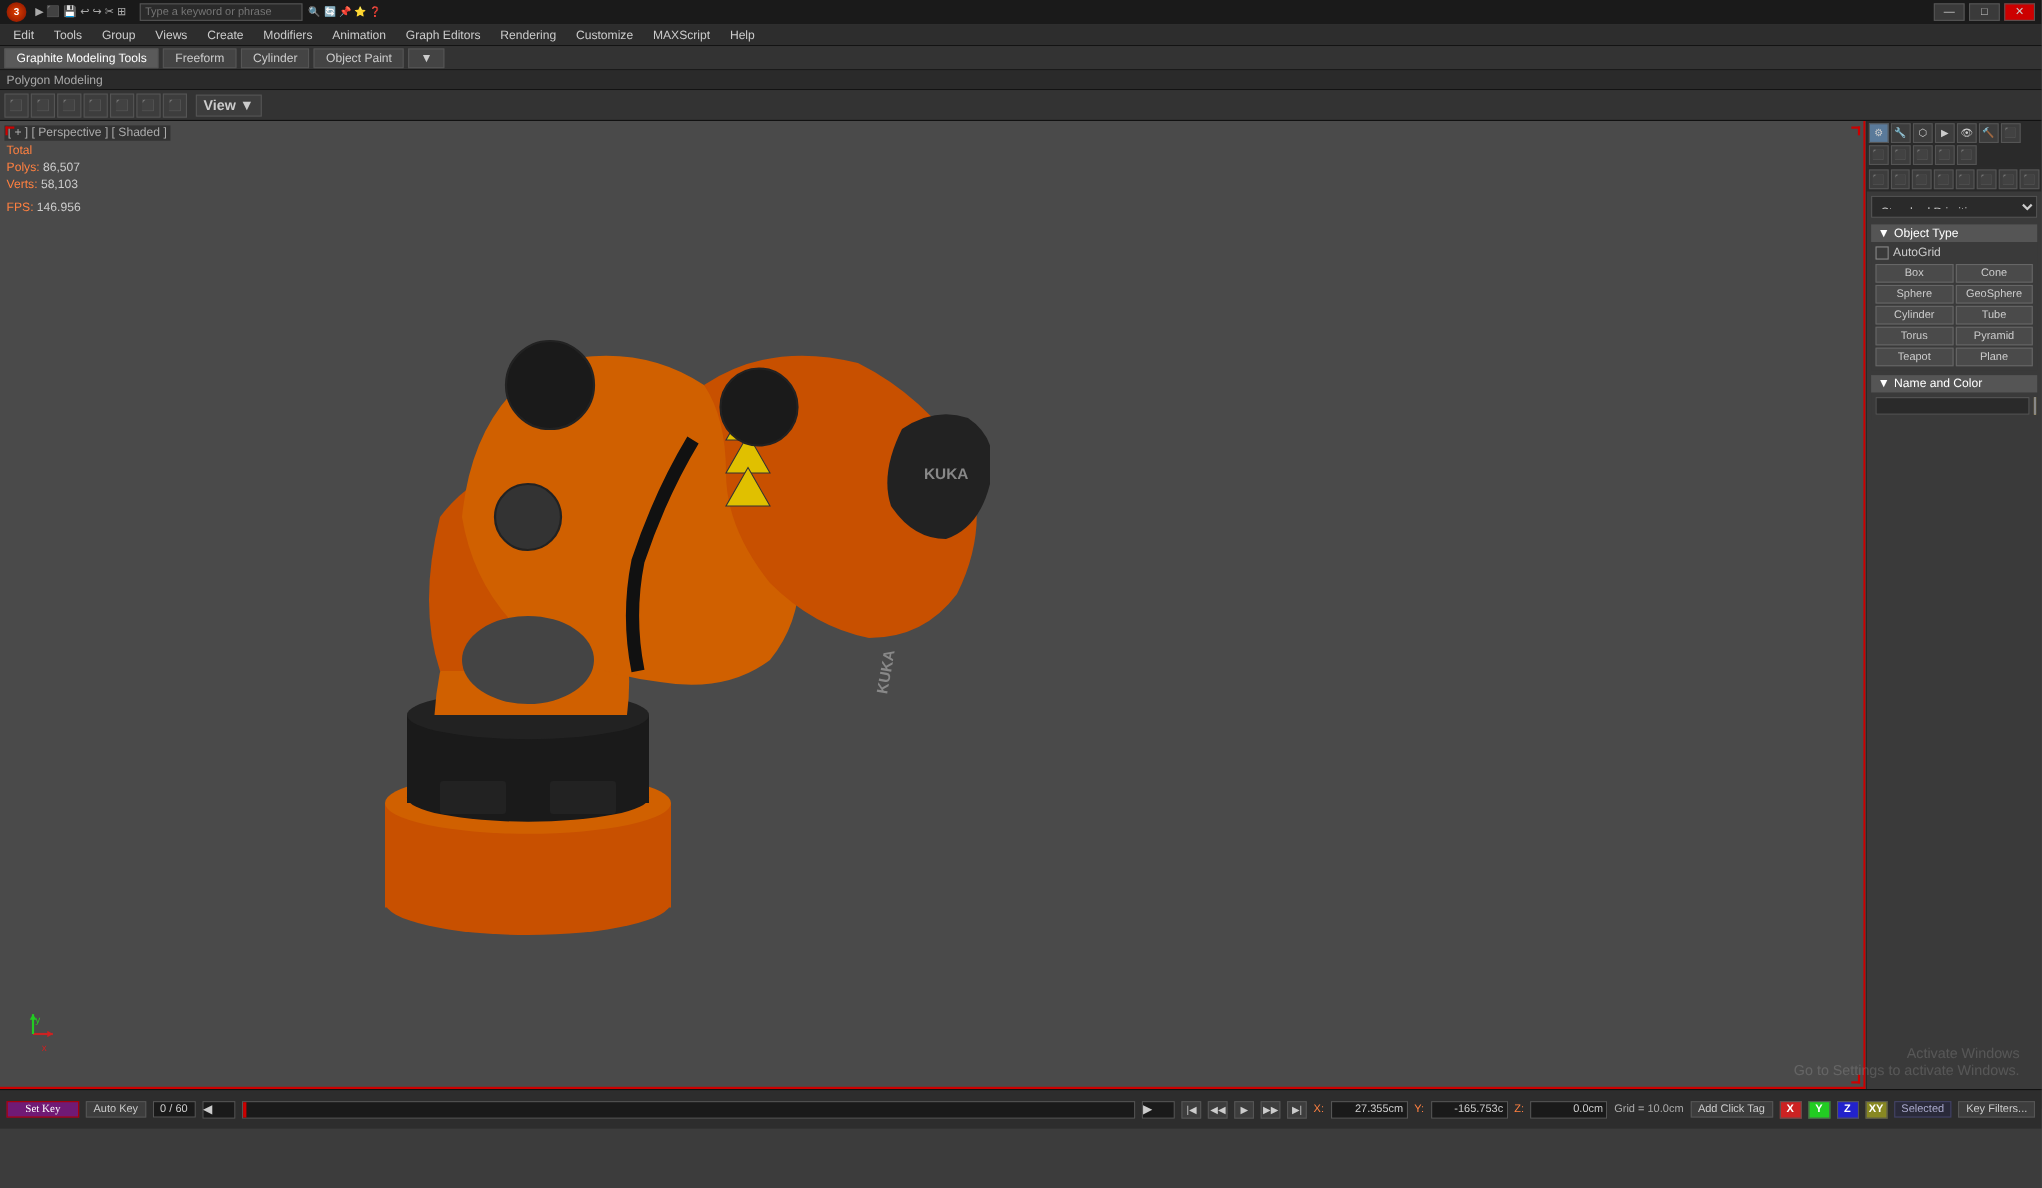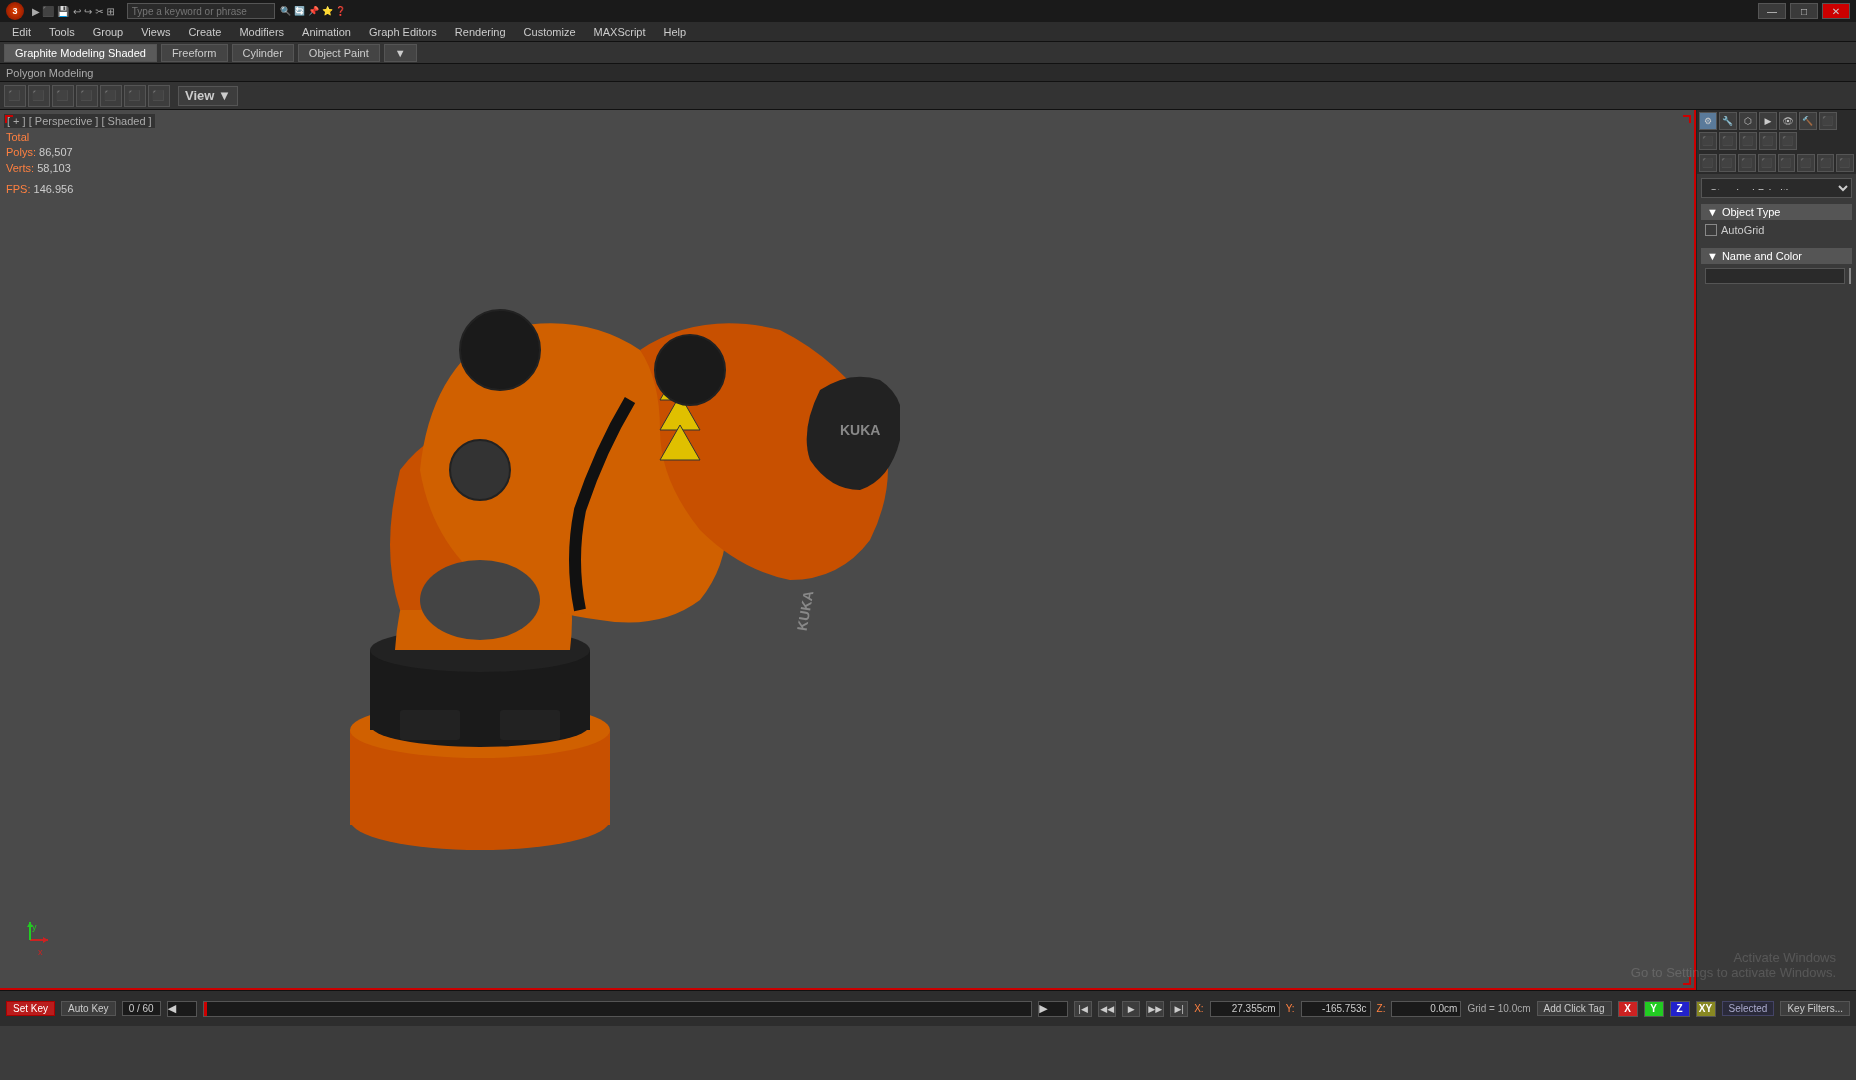--- a/index.html
+++ b/index.html
@@ -339,26 +339,27 @@
       background: #3d3d3d;
       border: 1px solid #555;
       color: #ccc;
       font-size: 9px;
       display: flex; align-items: center; justify-content: center;
       cursor: pointer;
     }
 
     
     .key-btn-red {
-      background: #b91c1c;
+      background: #701a75;
       border: 1px solid #a00;
       color: white;
-      padding: 1px 6px;
-      font-size: 10px;
-      cursor: pointer;
+      padding: 1px 16px;
+      font-size: 10px;
+      cursor: pointer;
+      font-family: Liberation Serif, serif;
     }
 
     
     #watermark {
       position: absolute;
       bottom: 100px;
       right: 20px;
       color: rgba(255,255,255,0.15);
       font-size: 13px;
       text-align: right;
@@ -415,21 +416,21 @@
     <div class="menu-item">Modifiers</div>
     <div class="menu-item">Animation</div>
     <div class="menu-item">Graph Editors</div>
     <div class="menu-item">Rendering</div>
     <div class="menu-item">Customize</div>
     <div class="menu-item">MAXScript</div>
     <div class="menu-item">Help</div>
   </div>
 
 <div id="toolbar2">
-<div class="toolbar-tab active">Graphite Modeling Shaded</div>
+<div class="toolbar-tab active">Graphite Modeling Tools</div>
     <div class="toolbar-tab">Freeform</div>
     <div class="toolbar-tab">Cylinder</div>
     <div class="toolbar-tab">Object Paint</div>
     <div class="toolbar-tab">▼</div>
   </div>
 
 <div id="poly-label">
   <span>Polygon Modeling</span>
 </div>
 
@@ -551,20 +552,32 @@
 
     <div class="panel-section">
       <div class="panel-section-header">
         <span>▼</span>
         <span>Object Type</span>
       </div>
       <div class="panel-section-content">
         <div class="autogrid-row">
           <div class="checkbox-small"></div>
           <span>AutoGrid</span>
+        </div>
+        <div class="obj-type-grid">
+          <button class="obj-type-btn">Box</button>
+          <button class="obj-type-btn">Cone</button>
+          <button class="obj-type-btn">Sphere</button>
+          <button class="obj-type-btn">GeoSphere</button>
+          <button class="obj-type-btn">Cylinder</button>
+          <button class="obj-type-btn">Tube</button>
+          <button class="obj-type-btn">Torus</button>
+          <button class="obj-type-btn">Pyramid</button>
+          <button class="obj-type-btn">Teapot</button>
+          <button class="obj-type-btn">Plane</button>
         </div>
       </div>
     </div>
 
     <div class="panel-section">
       <div class="panel-section-header">
         <span>▼</span>
         <span>Name and Color</span>
       </div>
       <div class="panel-section-content">

